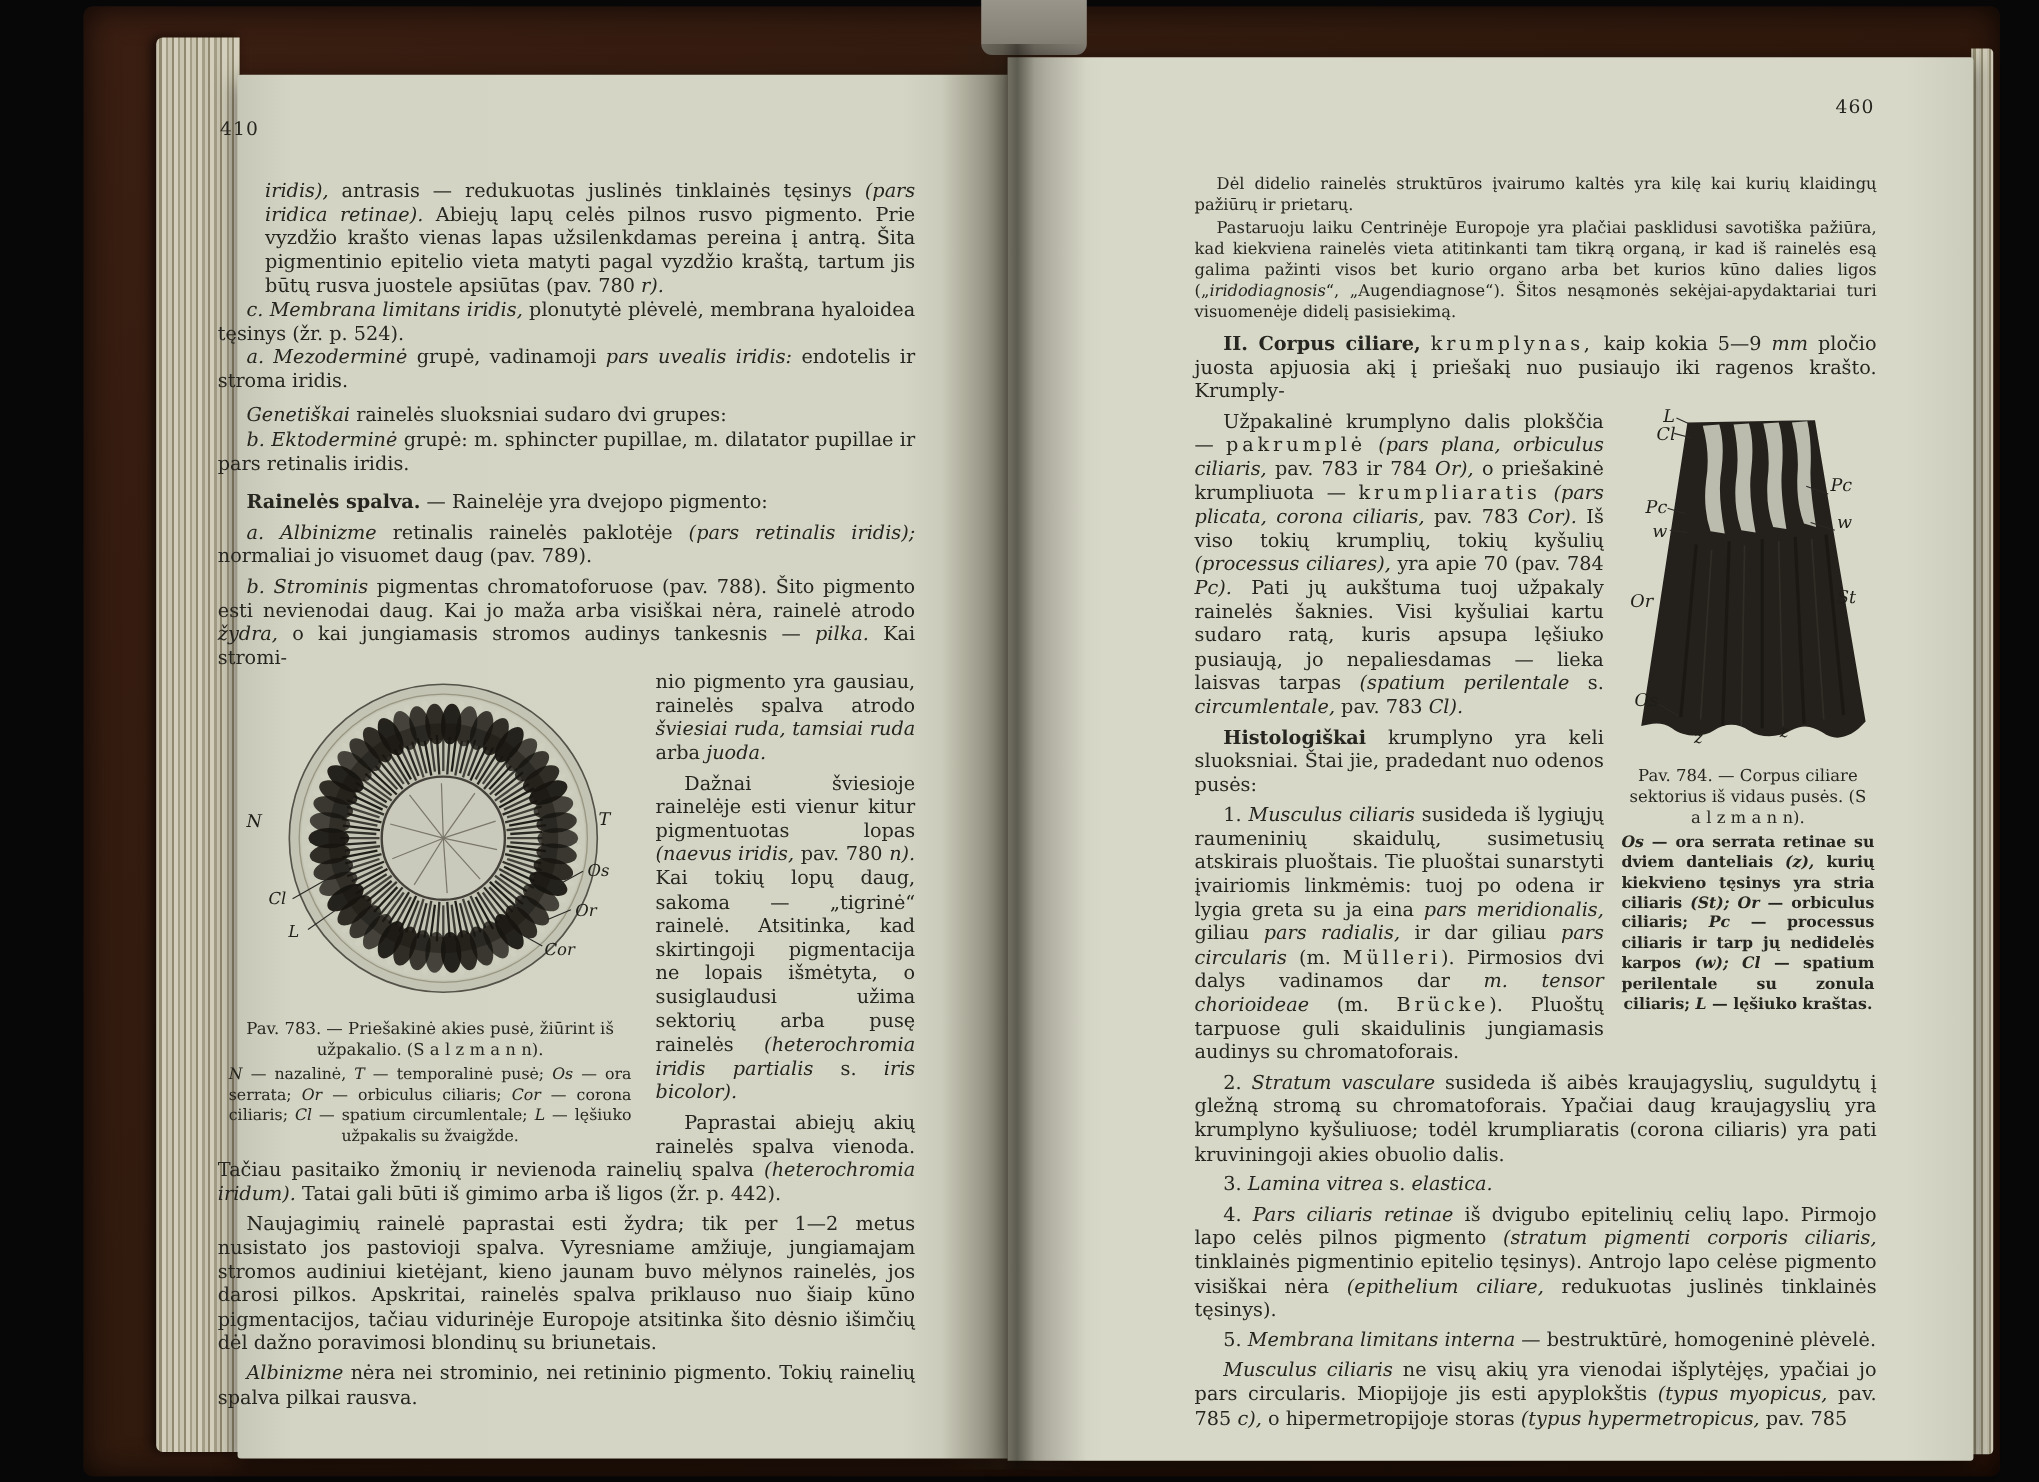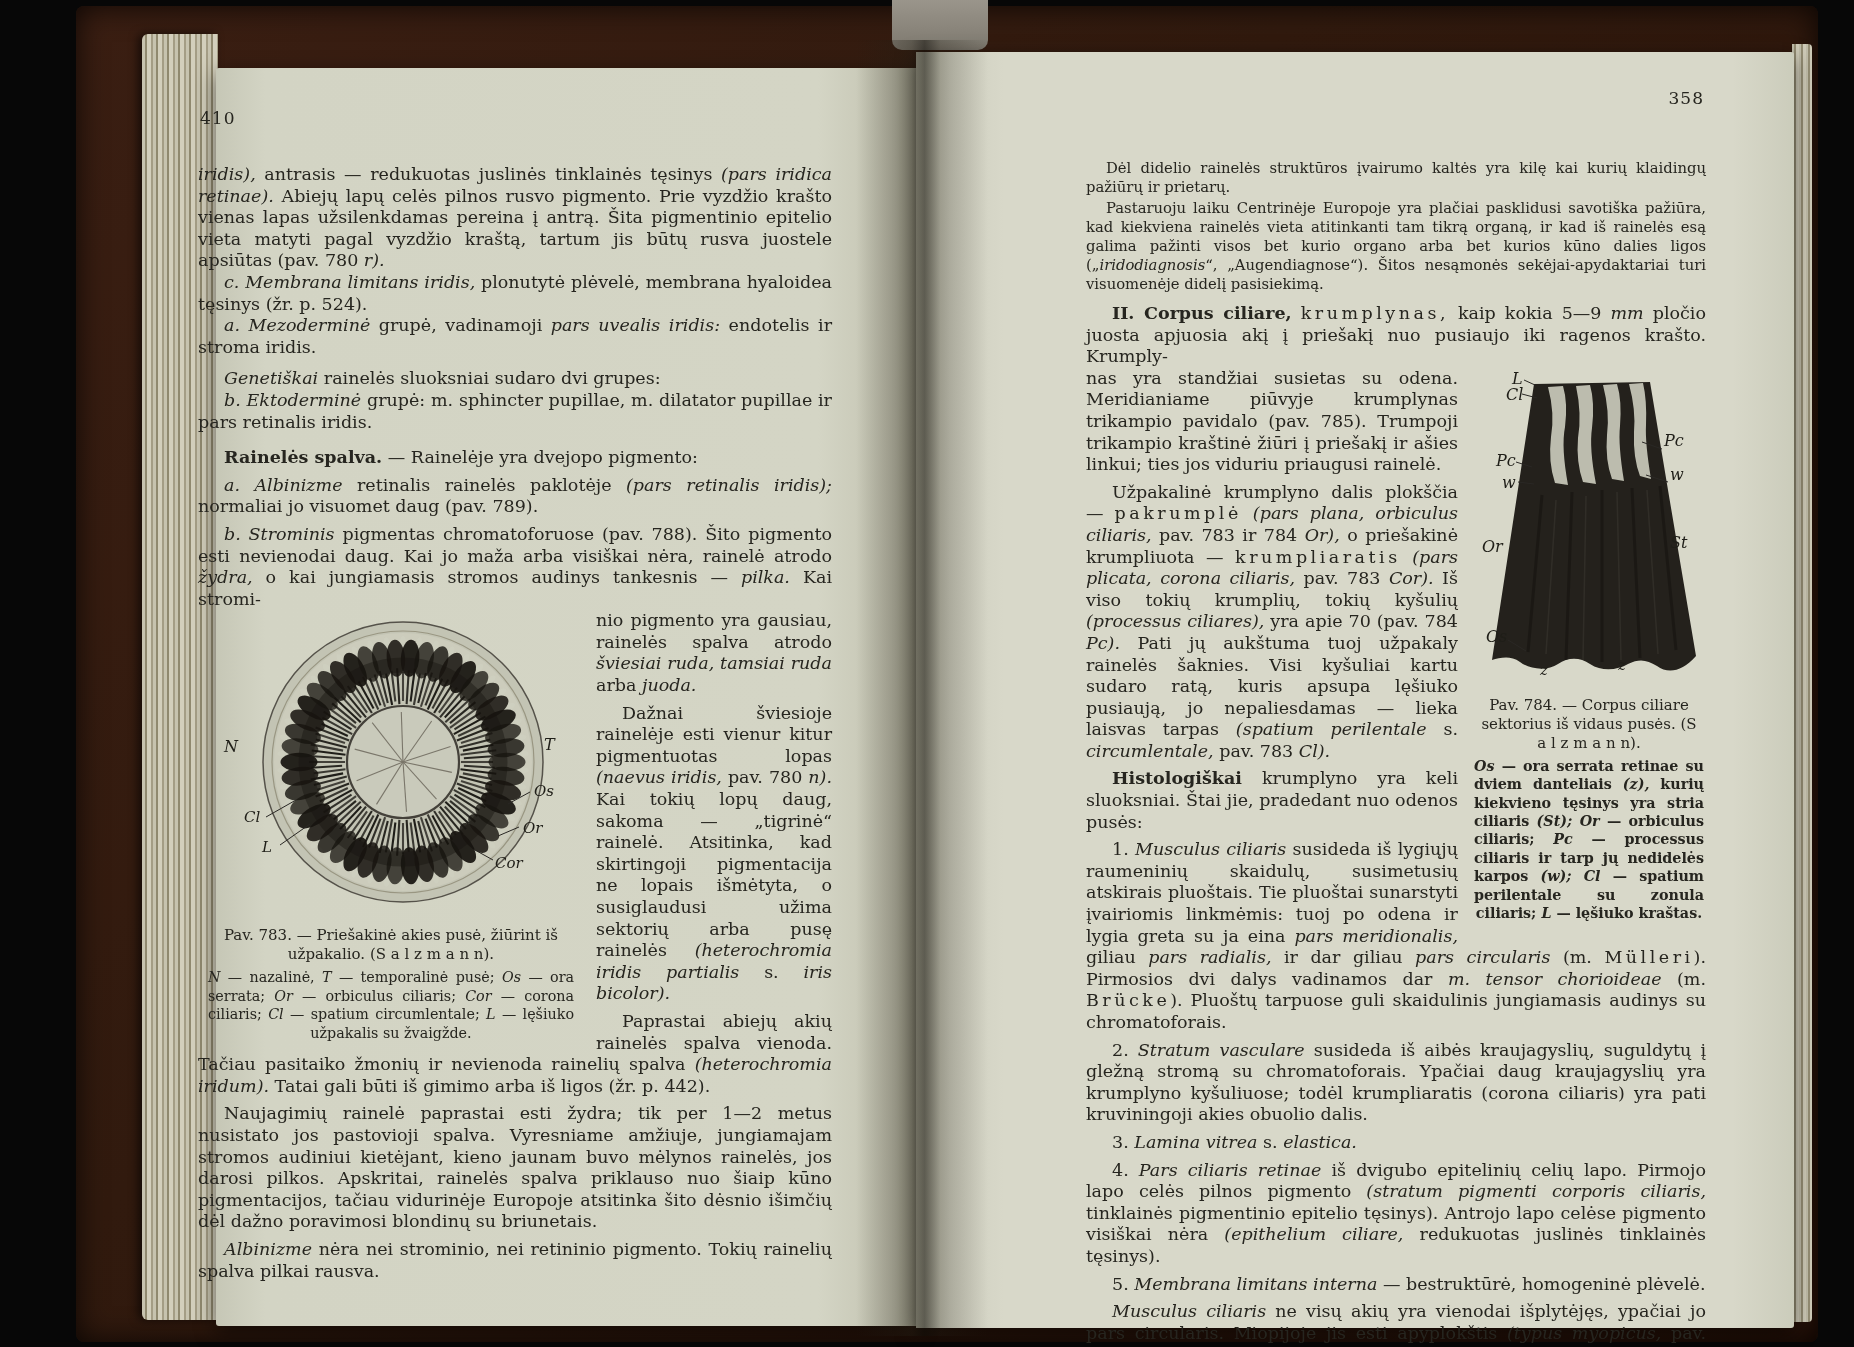--- a/index.html
+++ b/index.html
@@ -49,21 +49,21 @@
   }
 
   .content-left{position:absolute;left:198px;top:96px;width:634px;}
   .content-right{position:absolute;left:1086px;top:84px;width:620px;}
 
   .pagenum{font-size:17px;letter-spacing:1px;}
   .pagenum-left{margin:12px 0 36px 2px;}
   .pagenum-right{text-align:right;margin:4px 2px 50px 0;}
 
   .pp{margin:0;text-align:justify;text-indent:26px;font-size:17.5px;line-height:21.6px;}
-  .ni{text-indent:0;}
+  .ni{text-indent:0;padding-left:43px;}
   .mt6{margin-top:6px;} .mt10{margin-top:10px;} .mt14{margin-top:14px;}
   .clr{clear:both;}
   .small .pp, .pp.small{font-size:14.8px;line-height:19px;text-indent:20px;}
 
   .run-n{} .run-i{font-style:italic;} .run-b{font-weight:bold;}
   .run-sp{letter-spacing:3.5px;}
 
   .figbox-left{
     float:left;width:386px;margin:2px 12px 4px 0;
   }
@@ -333,21 +333,21 @@
 
   <p class="pp ni"><span class="run-n">nio pigmento yra gausiau, rainelės spalva atrodo </span><span class="run-i">šviesiai ruda, tamsiai ruda</span><span class="run-n"> arba </span><span class="run-i">juoda.</span></p>
   <p class="pp mt6"><span class="run-n">Dažnai šviesioje rainelėje esti vienur kitur pigmentuotas lopas </span><span class="run-i">(naevus iridis,</span><span class="run-n"> pav. 780 </span><span class="run-i">n).</span><span class="run-n"> Kai tokių lopų daug, sakoma — „tigrinė“ rainelė. Atsitinka, kad skirtingoji pigmentacija ne lopais išmėtyta, o susiglaudusi užima sektorių arba pusę rainelės </span><span class="run-i">(heterochromia iridis partialis</span><span class="run-n"> s. </span><span class="run-i">iris bicolor).</span></p>
   <p class="pp mt6"><span class="run-n">Paprastai abiejų akių rainelės spalva vienoda. Tačiau pasitaiko žmonių ir nevienoda rainelių spalva </span><span class="run-i">(heterochromia iridum).</span><span class="run-n"> Tatai gali būti iš gimimo arba iš ligos (žr. p. 442).</span></p>
 
   <p class="pp clr mt6"><span class="run-n">Naujagimių rainelė paprastai esti žydra; tik per 1—2 metus nusistato jos pastovioji spalva. Vyresniame amžiuje, jungiamajam stromos audiniui kietėjant, kieno jaunam buvo mėlynos rainelės, jos darosi pilkos. Apskritai, rainelės spalva priklauso nuo šiaip kūno pigmentacijos, tačiau vidurinėje Europoje atsitinka šito dėsnio išimčių dėl dažno poravimosi blondinų su briunetais.</span></p>
   <p class="pp mt6"><span class="run-i">Albinizme</span><span class="run-n"> nėra nei strominio, nei retininio pigmento. Tokių rainelių spalva pilkai rausva.</span></p>
 </div>
 
 <div class="content-right">
-  <div class="pagenum pagenum-right">358</div>
+  <div class="pagenum pagenum-right">460</div>
 
   <p class="pp small"><span class="run-n">Dėl didelio rainelės struktūros įvairumo kaltės yra kilę kai kurių klaidingų pažiūrų ir prietarų.</span></p>
   <p class="pp small" style="margin-top:2px"><span class="run-n">Pastaruoju laiku Centrinėje Europoje yra plačiai pasklidusi savotiška pažiūra, kad kiekviena rainelės vieta atitinkanti tam tikrą organą, ir kad iš rainelės esą galima pažinti visos bet kurio organo arba bet kurios kūno dalies ligos („</span><span class="run-i">iridodiagnosis</span><span class="run-n">“, „Augendiagnose“).  Šitos nesąmonės sekėjai-apydaktariai turi visuomenėje didelį pasisiekimą.</span></p>
 
   <p class="pp mt10"><span class="run-b">II. Corpus ciliare,</span><span class="run-n"> </span><span class="run-sp">krumplynas,</span><span class="run-n"> kaip kokia 5—9 </span><span class="run-i">mm</span><span class="run-n"> pločio juosta apjuosia akį į priešakį nuo pusiaujo iki ragenos krašto. Krumply-</span></p>
 
   <div class="figbox-right">
     <svg width="234" height="312" viewBox="0 0 234 312">
       <path d="M62,14 L178,12 L196,120 L224,286
                C210,302 196,304 185,296
@@ -393,21 +393,20 @@
       <text x="10" y="182">Or</text>
       <text x="198" y="178">St</text>
       <text x="14" y="272">Os</text>
       <text x="68" y="305" class="lbl-sm">z</text>
       <text x="146" y="300" class="lbl-sm">z</text>
     </svg>
     <div class="figcap"><span class="run-n">Pav. 784. — Corpus ciliare sektorius iš vidaus pusės. (S a l z m a n n).</span></div>
     <div class="figleg"><span class="run-i">Os</span><span class="run-n"> — ora serrata retinae su dviem danteliais </span><span class="run-i">(z),</span><span class="run-n"> kurių kiekvieno tęsinys yra stria ciliaris </span><span class="run-i">(St);</span><span class="run-n"> </span><span class="run-i">Or</span><span class="run-n"> — orbiculus ciliaris; </span><span class="run-i">Pc</span><span class="run-n"> — processus ciliaris ir tarp jų nedidelės karpos </span><span class="run-i">(w);</span><span class="run-n"> </span><span class="run-i">Cl</span><span class="run-n"> — spatium perilentale su zonula ciliaris; </span><span class="run-i">L</span><span class="run-n"> — lęšiuko kraštas.</span></div>
   </div>
 
-  <p class="pp ni"><span class="run-n">nas yra standžiai susietas su odena. Meridianiame piūvyje krumplynas trikampio pavidalo (pav. 785). Trumpoji trikampio kraštinė žiūri į priešakį ir ašies linkui; ties jos viduriu priaugusi rainelė.</span></p>
   <p class="pp mt6"><span class="run-n">Užpakalinė krumplyno dalis plokščia — </span><span class="run-sp">pakrumplė</span><span class="run-n"> </span><span class="run-i">(pars plana, orbiculus ciliaris,</span><span class="run-n"> pav. 783 ir 784 </span><span class="run-i">Or),</span><span class="run-n"> o priešakinė krumpliuota — </span><span class="run-sp">krumpliaratis</span><span class="run-n"> </span><span class="run-i">(pars plicata, corona ciliaris,</span><span class="run-n"> pav. 783 </span><span class="run-i">Cor).</span><span class="run-n"> Iš viso tokių krumplių, tokių kyšulių </span><span class="run-i">(processus ciliares),</span><span class="run-n"> yra apie 70 (pav. 784 </span><span class="run-i">Pc).</span><span class="run-n"> Pati jų aukštuma tuoj užpakaly rainelės šaknies. Visi kyšuliai kartu sudaro ratą, kuris apsupa lęšiuko pusiaują, jo nepaliesdamas — lieka laisvas tarpas </span><span class="run-i">(spatium perilentale</span><span class="run-n"> s. </span><span class="run-i">circumlentale,</span><span class="run-n"> pav. 783 </span><span class="run-i">Cl).</span></p>
   <p class="pp mt6"><span class="run-b">Histologiškai</span><span class="run-n"> krumplyno yra keli sluoksniai.  Štai jie, pradedant nuo odenos pusės:</span></p>
   <p class="pp mt6"><span class="run-n">1. </span><span class="run-i">Musculus ciliaris</span><span class="run-n"> susideda iš lygiųjų raumeninių skaidulų, susimetusių atskirais pluoštais. Tie pluoštai sunarstyti įvairiomis linkmėmis: tuoj po odena ir lygia greta su ja eina </span><span class="run-i">pars meridionalis,</span><span class="run-n"> giliau </span><span class="run-i">pars radialis,</span><span class="run-n"> ir dar giliau </span><span class="run-i">pars circularis</span><span class="run-n"> (m. </span><span class="run-sp">Mülleri</span><span class="run-n">). Pirmosios dvi dalys vadinamos dar </span><span class="run-i">m. tensor chorioideae</span><span class="run-n"> (m. </span><span class="run-sp">Brücke</span><span class="run-n">). Pluoštų tarpuose guli skaidulinis jungiamasis audinys su chromatoforais.</span></p>
 
   <p class="pp clr mt6"><span class="run-n">2. </span><span class="run-i">Stratum vasculare</span><span class="run-n"> susideda iš aibės kraujagyslių, suguldytų į gležną stromą su chromatoforais.  Ypačiai daug kraujagyslių yra krumplyno kyšuliuose; todėl krumpliaratis (corona ciliaris) yra pati kruviningoji akies obuolio dalis.</span></p>
   <p class="pp mt6"><span class="run-n">3. </span><span class="run-i">Lamina vitrea</span><span class="run-n"> s. </span><span class="run-i">elastica.</span></p>
   <p class="pp mt6"><span class="run-n">4. </span><span class="run-i">Pars ciliaris retinae</span><span class="run-n"> iš dvigubo epitelinių celių lapo.  Pirmojo lapo celės pilnos pigmento </span><span class="run-i">(stratum pigmenti corporis ciliaris,</span><span class="run-n"> tinklainės pigmentinio epitelio tęsinys).  Antrojo lapo celėse pigmento visiškai nėra </span><span class="run-i">(epithelium ciliare,</span><span class="run-n"> redukuotas juslinės tinklainės tęsinys).</span></p>
   <p class="pp mt6"><span class="run-n">5. </span><span class="run-i">Membrana limitans interna</span><span class="run-n"> — bestruktūrė, homogeninė plėvelė.</span></p>
   <p class="pp mt6"><span class="run-i">Musculus ciliaris</span><span class="run-n"> ne visų akių yra vienodai išplytėjęs, ypačiai jo pars circularis.  Miopijoje jis esti apyplokštis </span><span class="run-i">(typus myopicus,</span><span class="run-n"> pav. 785 </span><span class="run-i">c),</span><span class="run-n"> o hipermetropijoje storas </span><span class="run-i">(typus hypermetropicus,</span><span class="run-n"> pav. 785 </span></p>
 </div>

